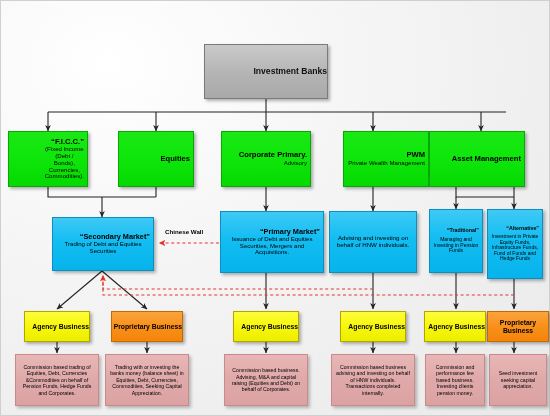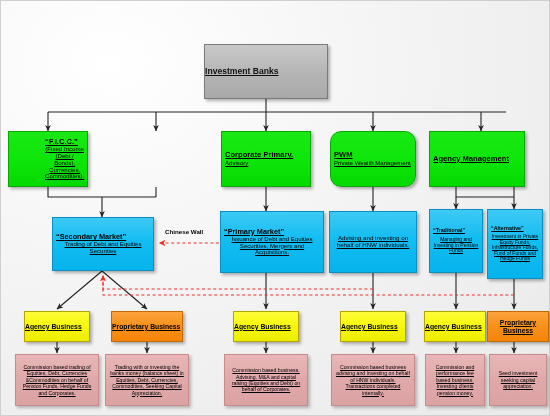--- a/index.html
+++ b/index.html
@@ -15,25 +15,24 @@
     background:
       radial-gradient(ellipse at 20% 15%, #ffffff 0%, #f4f4f4 45%, #e9e9e9 100%);
     border:1px solid #cfcfcf;
     box-sizing:border-box;
   }
   svg#wires{position:absolute;left:0;top:0;width:550px;height:416px;}
 
   .node{
     position:absolute;
     box-sizing:border-box;
-    display:flex;flex-direction:column;align-items:flex-start;justify-content:center;
+    display:flex;flex-direction:column;align-items:flex-end;justify-content:center;
     text-align:center;
     line-height:1.12;
     overflow:hidden;
-    text-decoration:underline;
   }
   .node .t1{font-weight:bold;}
   .node .t2{font-weight:normal;}
 
   
   .root{
     background:linear-gradient(180deg,#c9c9c9 0%,#b4b4b4 55%,#a9a9a9 100%);
     border:1px solid #7a7a7a;
     box-shadow:2px 2px 3px rgba(0,0,0,.30);
     color:#111;
@@ -170,33 +169,36 @@
 
   <div class="node root" style="left:203px;top:43px;width:124px;height:55px;">
     <span class="t1">Investment Banks</span>
   </div>
 
   <div class="node green" style="left:7px;top:130px;width:80px;height:56px;padding-left:36px;">
     <span class="t1">“F.I.C.C.”</span>
     <span class="t2">(Fixed Income (Debt / Bonds), Currencies, Commodities).</span>
   </div>
 
+  <div class="node green" style="left:117px;top:130px;width:76px;height:56px;">
+    <span class="t1">Equities</span>
+  </div>
 
   <div class="node green" style="left:220px;top:130px;width:90px;height:56px;">
     <span class="t1">Corporate Primary.</span>
     <span class="t2">Advisory</span>
   </div>
 
-  <div class="node green" style="left:329px;top:130px;width:86px;height:56px;border-radius:11px;">
+  <div class="node green" style="left:342px;top:130px;width:86px;height:56px;">
     <span class="t1">PWM</span>
     <span class="t2">Private Wealth Management</span>
   </div>
 
   <div class="node green" style="left:428px;top:130px;width:96px;height:56px;">
-    <span class="t1">Agency Management</span>
+    <span class="t1">Asset Management</span>
   </div>
 
   <div class="node cyan" style="left:51px;top:216px;width:102px;height:54px;">
     <span class="t1">“Secondary Market”</span>
     <span class="t2">Trading of Debt and Equities Securities</span>
   </div>
 
   <div class="node cyan" style="left:219px;top:210px;width:104px;height:62px;">
     <span class="t1">“Primary Market”</span>
     <span class="t2">Issuance of Debt and Equities Securities, Mergers and Acquisitions.</span>

